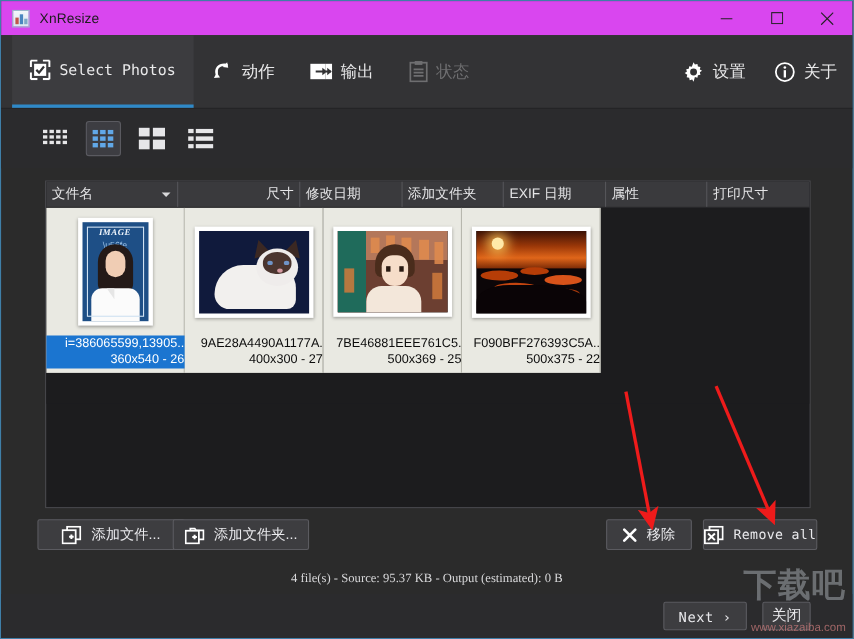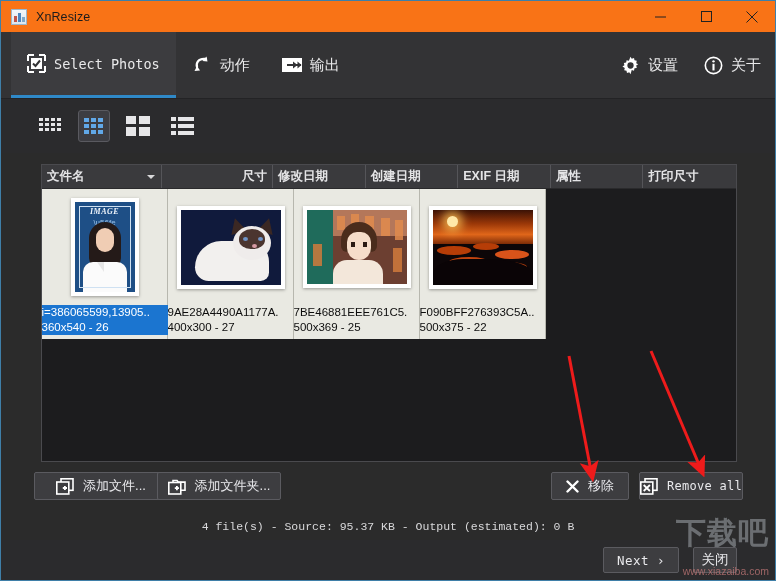--- a/index.html
+++ b/index.html
@@ -24,21 +24,21 @@
     background: #2b2b2b;
     overflow: hidden;
   }
 
   
   .titlebar {
     position: absolute;
     left: 0; top: 0;
     width: 774px;
     height: 31px;
-    background: #f97316;
+    background: #d946ef;
     display: flex;
     align-items: center;
   }
   .titlebar-icon {
     width: 16px; height: 16px;
     margin-left: 10px;
     position: relative;
     background: linear-gradient(180deg,#f2f6fa 0%,#dbe6f0 100%);
     border: 1px solid #9bb6cc;
     box-sizing: border-box;
@@ -184,21 +184,20 @@
     box-sizing: border-box;
     border-right: 1px solid #555559;
     display: flex;
     align-items: center;
     color: #e4e4e6;
     font-size: 12.5px;
     padding: 0 5px;
     position: relative;
     white-space: nowrap;
     overflow: hidden;
-    font-weight: bold;
   }
   .col.right { justify-content: flex-end; }
   .col .sortarrow {
     position: absolute;
     right: 6px; top: 10px;
     width: 0; height: 0;
     border-left: 4px solid transparent;
     border-right: 4px solid transparent;
     border-top: 4px solid #d8d8da;
   }
@@ -230,21 +229,21 @@
   }
   .thumbimg {
     background: #fff;
     padding: 4px;
     box-shadow: 0 1px 3px rgba(0,0,0,0.35);
     box-sizing: border-box;
     display: block;
   }
   .tcap {
     width: 126px;
-    text-align: left;
+    text-align: right;
     font-size: 11.5px;
     color: #0d0d0d;
     font-family: "Liberation Sans", sans-serif;
     line-height: 15px;
     white-space: nowrap;
     overflow: hidden;
   }
   .tcap.sel { background: #1b75d0; color: #ffffff; }
   .tcap2.sel { background: #1b75d0; color: #ffffff; }
 
@@ -423,21 +422,21 @@
   
   .statusbar {
     position: absolute;
     left: 0; top: 511px;
     width: 774px;
     height: 28px;
     display: flex;
     align-items: center;
     justify-content: center;
     color: #d8d8da;
-    font-family: Liberation Mono, monospace;
+    font-family: Liberation Serif, serif;
     font-size: 11.5px;
   }
 
   .footer {
     position: absolute;
     left: 0; top: 539px;
     width: 774px;
     height: 40px;
     background: #2b2b2d;
   }
@@ -560,20 +559,30 @@
             <path d="M5 8 h9" stroke="#333335" stroke-width="2"></path>
             <path d="M11 4.5 L15.5 8 L11 11.5 Z" fill="#333335"></path>
             <rect x="14" y="1" width="6" height="14" fill="#fff"></rect>
             <path d="M13 8 h6" stroke="#333335" stroke-width="2"></path>
             <path d="M15.5 4.5 L19.5 8 L15.5 11.5 Z" fill="#333335"></path>
           </svg>
         </span>
         <span class="tlabel">输出</span>
       </div>
 
+      <div class="tab cn disabled">
+        <span class="ic">
+          <svg width="17" height="20" viewBox="0 0 17 20">
+            <rect x="1" y="2" width="15" height="17" fill="none" stroke="#6e6e70" stroke-width="1.6"></rect>
+            <rect x="5" y="0.5" width="7" height="3.5" fill="#6e6e70"></rect>
+            <path d="M4 8 h9 M4 11 h9 M4 14 h9" stroke="#6e6e70" stroke-width="1.5"></path>
+          </svg>
+        </span>
+        <span class="tlabel">状态</span>
+      </div>
     </div>
 
     <div class="navright">
       <div class="navitem">
         <span class="ic">
           <svg width="19" height="19" viewBox="0 0 20 20">
             <path fill="#fff" d="M10 0.7l1.3 2.1 2.4-.6.5 2.4 2.4.5-.6 2.4 2.1 1.3-2.1 1.3.6 2.4-2.4.5-.5 2.4-2.4-.6L10 19.3l-1.3-2.1-2.4.6-.5-2.4-2.4-.5.6-2.4L1.5 11l2.1-1.3-.6-2.4 2.4-.5.5-2.4 2.4.6z"></path>
             <circle cx="10" cy="10" r="3.3" fill="#333335"></circle>
           </svg>
         </span>
@@ -670,21 +679,21 @@
         <span>文件名</span>
         <span class="sortarrow"></span>
       </div>
       <div class="col right" style="width:120px">
         <span>尺寸</span>
       </div>
       <div class="col" style="width:100px">
         <span>修改日期</span>
       </div>
       <div class="col" style="width:100px">
-        <span>创建日期</span>
+        <span>添加文件夹</span>
       </div>
       <div class="col" style="width:100px">
         <span>EXIF 日期</span>
       </div>
       <div class="col" style="width:100px">
         <span>属性</span>
       </div>
       <div class="col" style="width:100px;border-right:none">
         <span>打印尺寸</span>
       </div>

